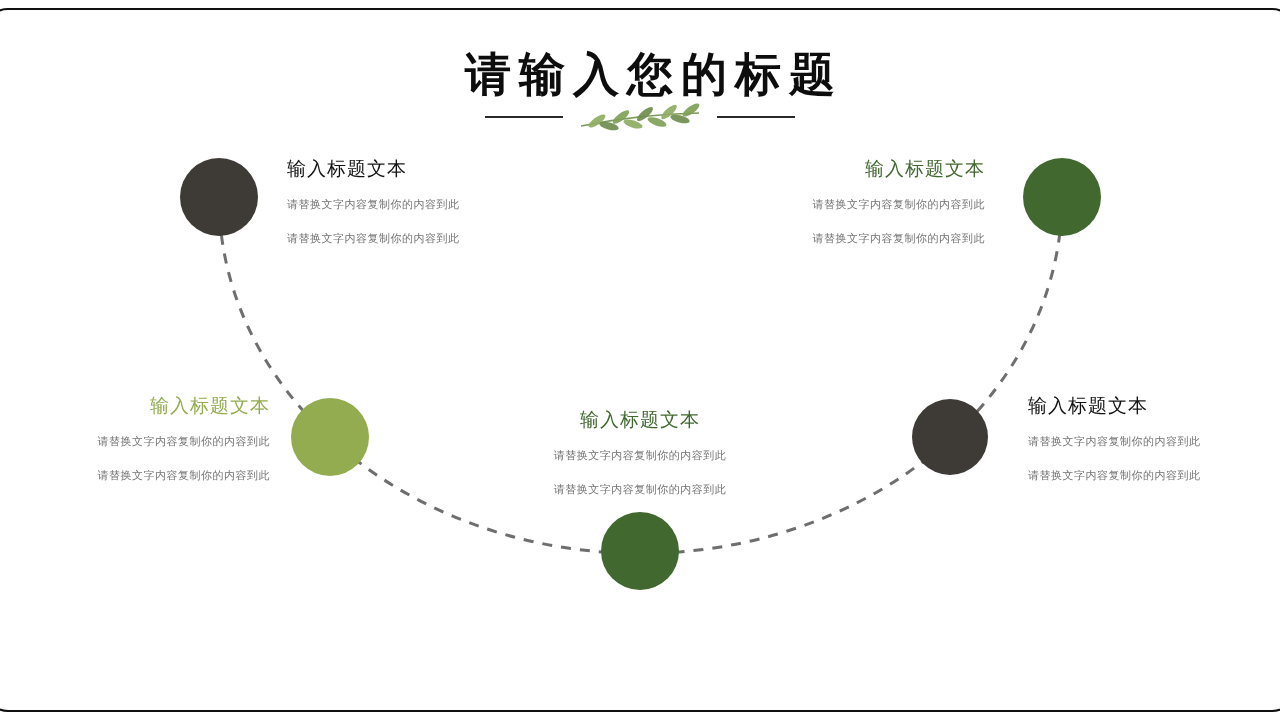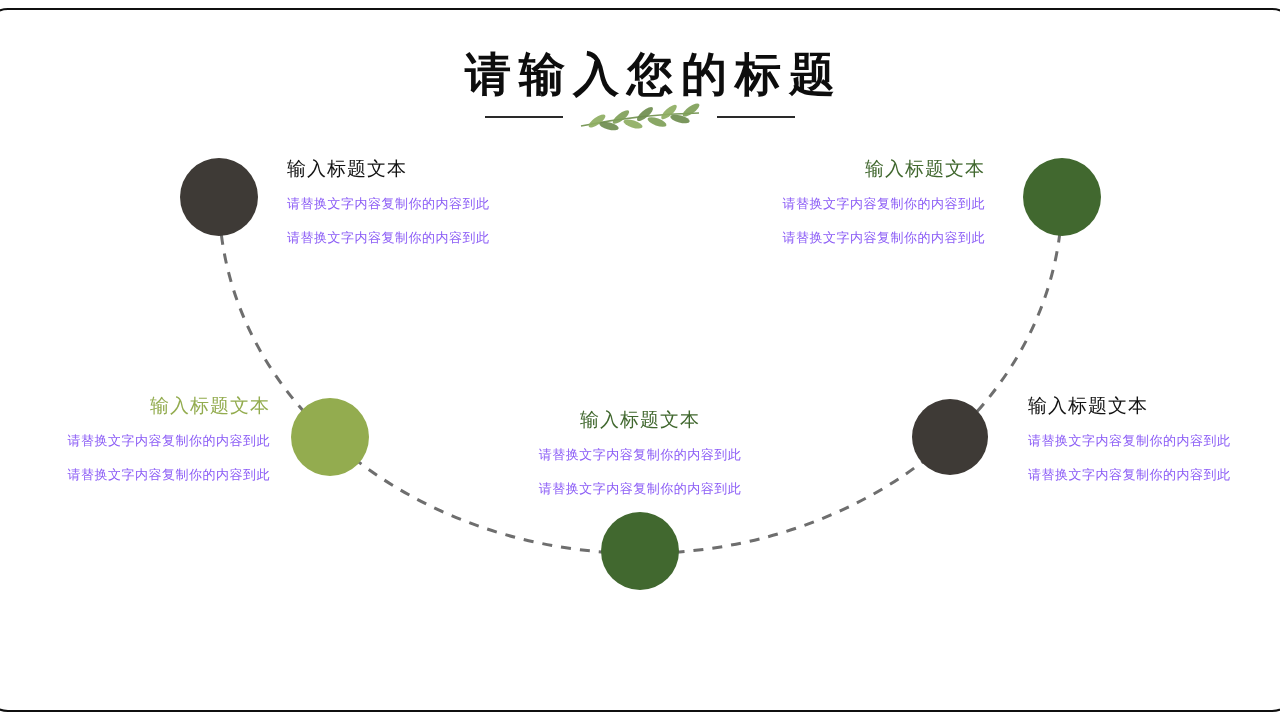--- a/index.html
+++ b/index.html
@@ -27,21 +27,21 @@
     position:absolute; top:100px; left:0; width:100%; height:34px;
     display:flex; align-items:center; justify-content:center; gap:12px;
   }
   .orn-line { width:78px; height:2px; background:#2a2a2a; }
   .leaf-svg { width:130px; height:34px; display:block; }
 
   .layer { position:absolute; left:0; top:0; width:1280px; height:720px; }
 
   .block { position:absolute; }
   .b-title { font-size:19px; font-weight:normal; letter-spacing:1px; color:#131313; margin-bottom:9px; }
-  .b-body  { font-size:13px; line-height:24px; color:#8b5cf6; letter-spacing:0.5px;margin-top:10px; }
+  .b-body  { font-size:11px; line-height:24px; color:#737373; letter-spacing:0.5px;margin-top:10px; }
   .t-dgreen { color:#41682F; }
   .t-lgreen { color:#93AC4F; }
 
   .block-1 { left:287px;  top:156px; text-align:left; }
   .block-2 { right:295px; top:156px; text-align:right; }
   .block-3 { right:1010px; top:393px; text-align:right; }
   .block-4 { left:1028px; top:393px; text-align:left; }
   .block-5 { left:440px; width:400px; top:407px; text-align:center; }
 </style>
 </head>

